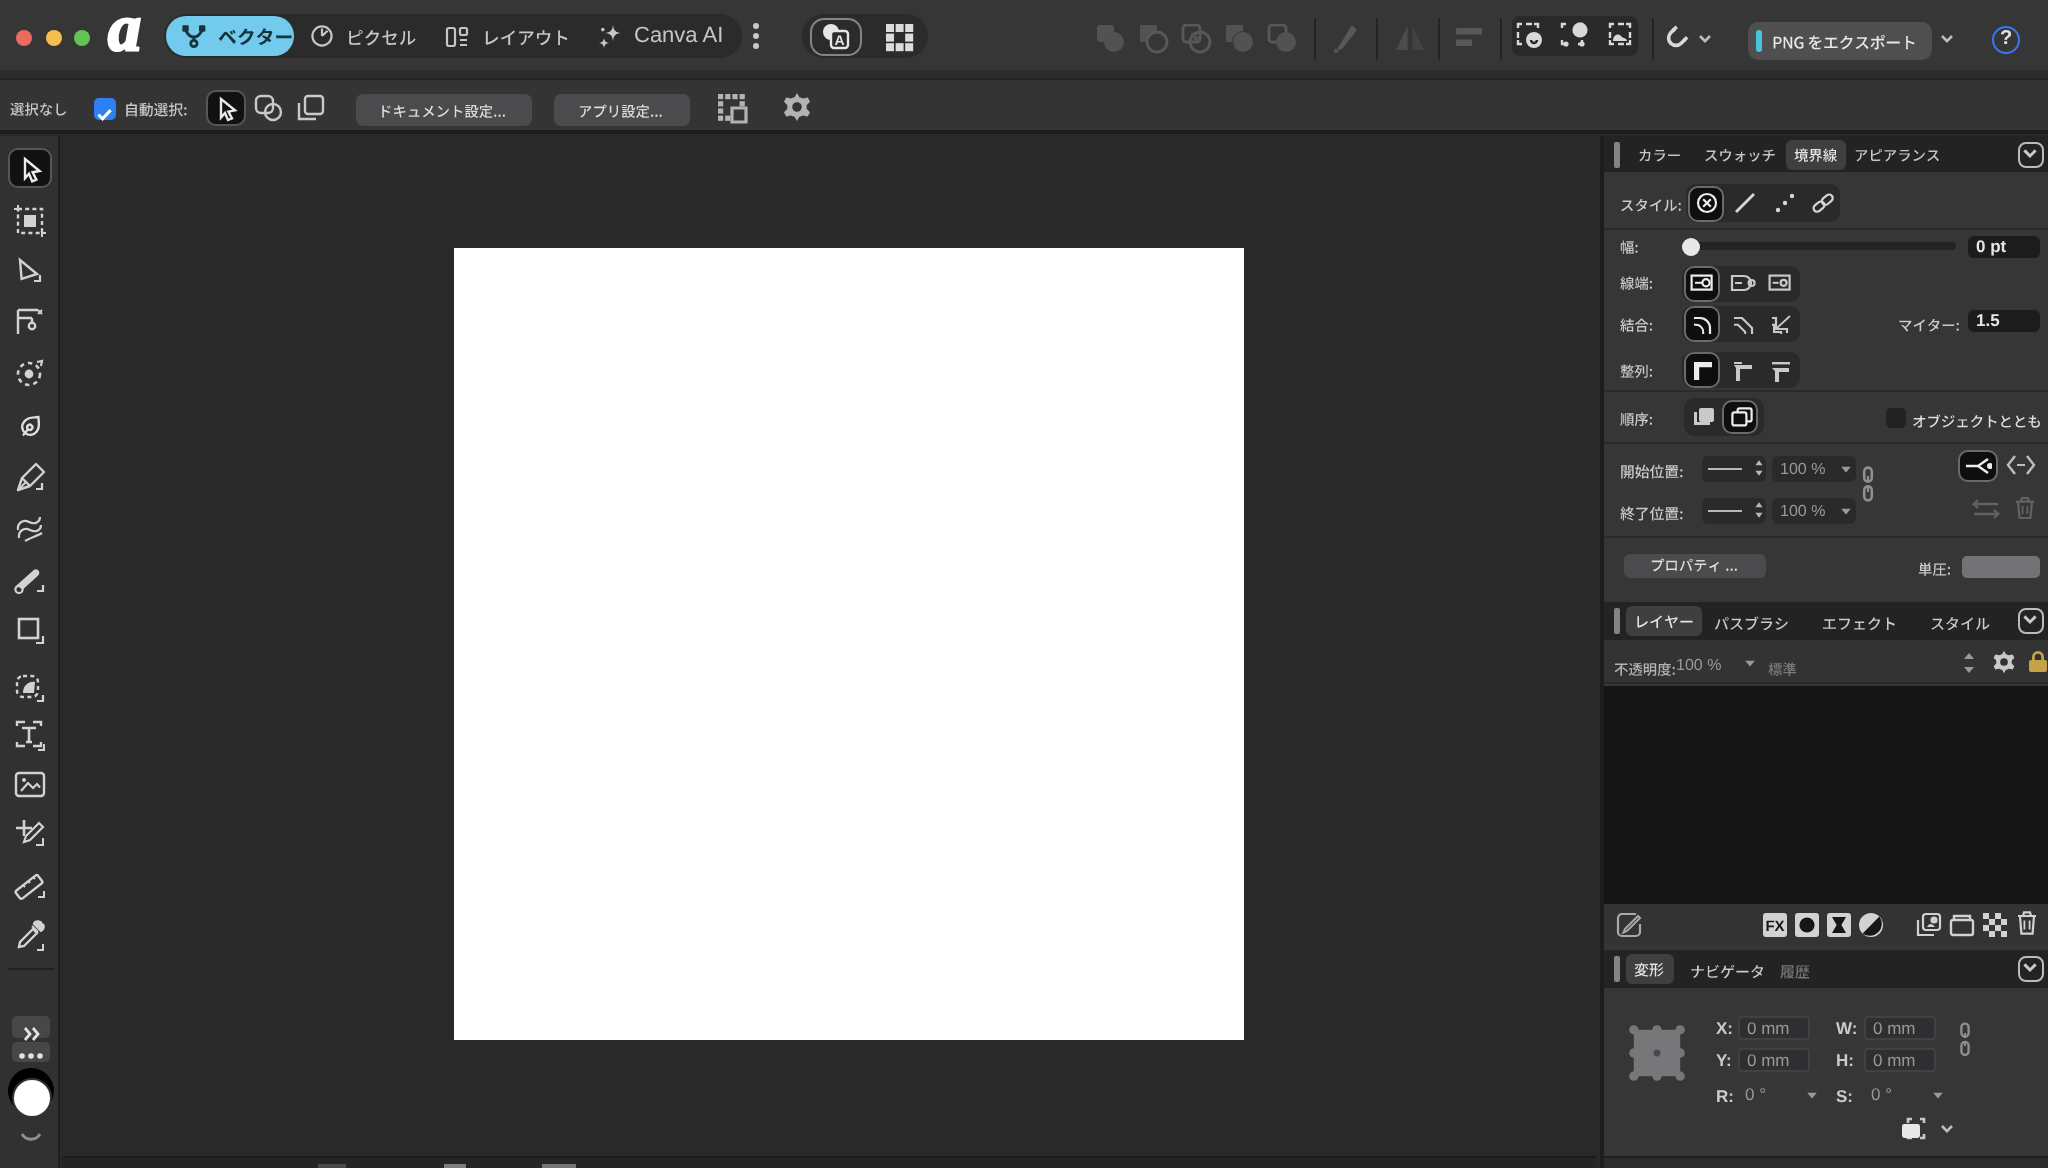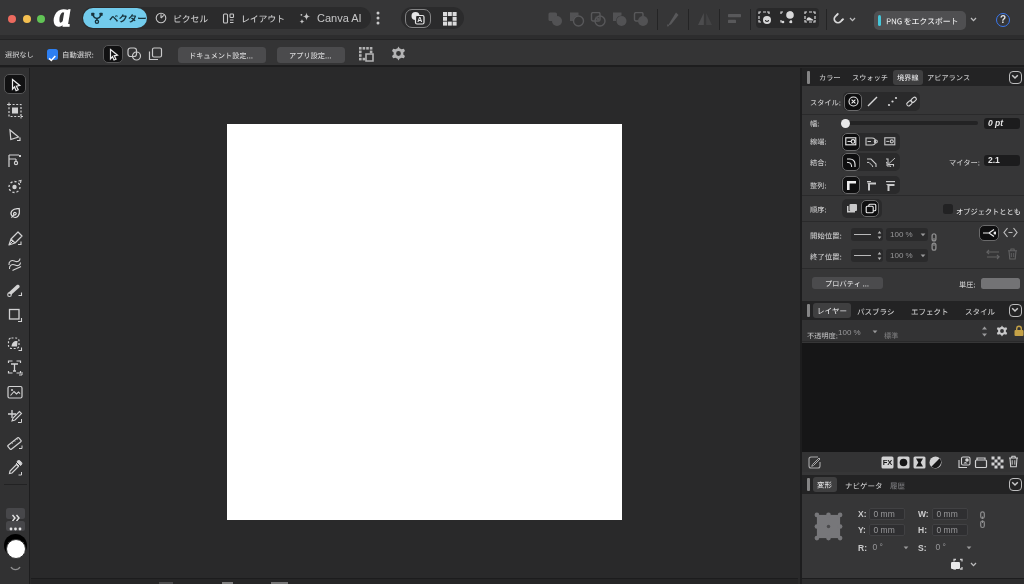--- a/index.html
+++ b/index.html
@@ -425,21 +425,21 @@
             <rect x="6.2" y="4.8" width="6" height="3.6" rx="1.8"></rect>
           </g>
       </svg>
       <div class="hr" style="top:27.8px;"></div>
 
       <div class="rowlbl" style="left:8px; top:32px;"><svg style="" width="9.8" height="10.4" viewBox="0 0 9.8 10.4">
             <path d="M3.1 2.6V3.2H6.9V2.6ZM4.1 4.1H5.9V4.8H4.1ZM3.5 3.6V5.4H6.5V3.6ZM0.4 3.6V7.5H0.9V4.2H1.4V9.0H1.9V4.2H2.4V6.7C2.4 6.8 2.4 6.8 2.3 6.8C2.3 6.8 2.2 6.8 2.0 6.8C2.1 7.0 2.2 7.2 2.2 7.4C2.4 7.4 2.6 7.4 2.7 7.3C2.9 7.2 2.9 7.0 2.9 6.8V3.6H1.9V2.3H1.4V3.6ZM3.8 7.5H4.6V8.2H3.8ZM6.2 7.5V8.2H5.2V7.5ZM3.8 7.0V6.4H4.6V7.0ZM6.2 7.0H5.2V6.4H6.2ZM3.1 5.8V8.9H3.8V8.7H6.2V8.9H6.8V5.8Z M8.3 5.6C8.6 5.6 8.8 5.4 8.8 5.0C8.8 4.7 8.6 4.4 8.3 4.4C8.0 4.4 7.7 4.7 7.7 5.0C7.7 5.4 8.0 5.6 8.3 5.6ZM8.3 8.5C8.6 8.5 8.8 8.2 8.8 7.9C8.8 7.5 8.6 7.3 8.3 7.3C8.0 7.3 7.7 7.5 7.7 7.9C7.7 8.2 8.0 8.5 8.3 8.5Z" fill="#cbcbcc"></path>
           </svg></div>
       <div style="position:absolute; left:43px; top:35px; width:133px; height:4px; background:#232324; border-radius:2px;"></div>
       <div style="position:absolute; left:39px; top:32.5px; width:9px; height:9px; background:#e8e8e9; border-radius:50%;"></div>
-      <div class="dinput" style="left:182px; top:31.5px; width:36px; height:11.5px; line-height:11.5px; padding-left:4px;font-style:italic;">0 pt</div>
+      <div class="dinput" style="left:182px; top:31.5px; width:36px; height:11.5px; line-height:11.5px; padding-left:4px;">0 pt</div>
 
       <div class="rowlbl" style="left:8px; top:50px;"><svg style="" width="17.0" height="10.4" viewBox="0 0 17.0 10.4">
             <path d="M3.8 4.6H6.0V5.1H3.8ZM3.8 3.5H6.0V4.1H3.8ZM2.1 6.6C2.3 7.0 2.4 7.5 2.4 7.8L3.0 7.7C2.9 7.3 2.8 6.8 2.6 6.4ZM0.6 6.4C0.5 7.1 0.4 7.7 0.2 8.1C0.3 8.2 0.5 8.3 0.7 8.4C0.9 7.9 1.0 7.2 1.1 6.5ZM3.2 3.0V5.6H4.6V8.3C4.6 8.3 4.6 8.4 4.5 8.4C4.4 8.4 4.1 8.4 3.8 8.4C3.9 8.5 4.0 8.8 4.0 9.0C4.4 9.0 4.7 8.9 4.9 8.8C5.2 8.8 5.2 8.6 5.2 8.3V7.1C5.5 7.7 6.0 8.3 6.7 8.7C6.7 8.5 6.9 8.2 7.1 8.1C6.5 7.9 6.2 7.5 5.9 7.1C6.2 6.9 6.6 6.6 6.9 6.3L6.4 5.9C6.2 6.1 5.9 6.4 5.6 6.7C5.4 6.4 5.3 6.0 5.2 5.7V5.6H6.6V3.0H5.0C5.1 2.8 5.3 2.6 5.4 2.4L4.6 2.3C4.5 2.5 4.4 2.8 4.3 3.0ZM2.9 6.2V6.7H3.8C3.5 7.4 3.1 7.9 2.6 8.2C2.7 8.3 2.9 8.5 3.0 8.7C3.7 8.2 4.3 7.5 4.5 6.3L4.1 6.2L4.0 6.2ZM0.2 5.5 0.3 6.0 1.3 6.0V9.0H1.9V5.9L2.4 5.9C2.5 6.1 2.5 6.2 2.5 6.3L3.1 6.1C3.0 5.7 2.7 5.1 2.4 4.6L1.9 4.8C2.0 5.0 2.1 5.1 2.2 5.3L1.3 5.4C1.8 4.8 2.3 4.0 2.7 3.4L2.2 3.1C2.0 3.5 1.7 3.9 1.4 4.4C1.4 4.2 1.2 4.1 1.1 4.0C1.4 3.6 1.7 3.0 2.0 2.5L1.4 2.3C1.2 2.7 1.0 3.2 0.8 3.6L0.6 3.4L0.2 3.9C0.5 4.2 0.9 4.6 1.1 4.9C1.0 5.1 0.8 5.3 0.7 5.4Z M7.7 4.6C7.8 5.3 7.9 6.3 7.9 6.9L8.5 6.8C8.5 6.2 8.3 5.3 8.2 4.5ZM10.1 6.1V8.9H10.7V6.6H11.2V8.9H11.8V6.6H12.3V8.9H12.8V6.6H13.4V8.3C13.4 8.4 13.4 8.4 13.3 8.4C13.2 8.4 13.1 8.4 12.9 8.4C13.0 8.6 13.1 8.8 13.1 9.0C13.4 9.0 13.6 9.0 13.8 8.9C13.9 8.8 14.0 8.6 14.0 8.3V6.1H12.1L12.4 5.5H14.1V4.9H9.9V5.5H11.6C11.6 5.7 11.5 5.9 11.5 6.1ZM10.2 2.6V4.4H13.9V2.6H13.2V3.8H12.3V2.3H11.7V3.8H10.8V2.6ZM8.4 2.4V3.7H7.5V4.3H9.8V3.7H9.0V2.4ZM9.1 4.5C9.0 5.3 8.9 6.4 8.7 7.0L8.9 7.1C8.4 7.2 7.8 7.3 7.4 7.4L7.6 8.1C8.3 7.9 9.2 7.7 10.0 7.5L10.0 6.9L9.3 7.0C9.4 6.4 9.6 5.4 9.7 4.6Z M15.5 5.6C15.8 5.6 16.0 5.4 16.0 5.0C16.0 4.7 15.8 4.4 15.5 4.4C15.2 4.4 14.9 4.7 14.9 5.0C14.9 5.4 15.2 5.6 15.5 5.6ZM15.5 8.5C15.8 8.5 16.0 8.2 16.0 7.9C16.0 7.5 15.8 7.3 15.5 7.3C15.2 7.3 14.9 7.5 14.9 7.9C14.9 8.2 15.2 8.5 15.5 8.5Z" fill="#cbcbcc"></path>
           </svg></div>
       <div class="grp" style="left:39px; top:46.5px; width:59px; height:18.5px;"></div>
       <div class="gsel" style="left:40px; top:47px; width:18px; height:17.5px;"></div>
       <svg style="position:absolute; left:43px; top:51px;" width="12" height="9" viewBox="0 0 12 9" fill="none" stroke="#ededee" stroke-width="1.1">
           <rect x="0.8" y="0.8" width="10" height="7"></rect>
           <circle cx="8" cy="4.4" r="1.8"></circle>
           <path d="M2.5 4.4 h3.5" stroke-width="1"></path>
@@ -469,21 +469,21 @@
           <path d="M1 5.4 h2 l3.6 3.6 v1" stroke-width="1"></path>
         </svg>
       <svg style="position:absolute; left:83px; top:70.5px;" width="11" height="11" viewBox="0 0 11 11" fill="none" stroke="#c9c9ca" stroke-width="1.1">
           <path d="M1 2 h2 v5.5 h5.5 v2"></path>
           <path d="M1 5.4 h1 v3.6 h3.6 v1" stroke-width="1"></path>
           <path d="M3.5 7 l6.5 -6" stroke-width="0.9"></path>
         </svg>
       <div class="rowlbl" style="left:147px; top:71px;"><svg style="" width="31.4" height="10.4" viewBox="0 0 31.4 10.4">
             <path d="M3.2 7.2C3.7 7.7 4.2 8.4 4.5 8.7L5.2 8.2C4.9 7.9 4.4 7.4 4.0 6.9C5.1 6.1 6.0 4.9 6.6 4.1C6.6 4.0 6.7 3.9 6.8 3.8L6.2 3.3C6.1 3.4 5.9 3.4 5.6 3.4C4.9 3.4 1.9 3.4 1.5 3.4C1.2 3.4 0.9 3.4 0.7 3.3V4.1C0.8 4.1 1.2 4.1 1.5 4.1C2.0 4.1 4.9 4.1 5.5 4.1C5.2 4.7 4.4 5.7 3.5 6.4C3.0 6.0 2.4 5.6 2.2 5.3L1.6 5.8C2.0 6.1 2.8 6.8 3.2 7.2Z M7.7 5.7 8.1 6.4C9.1 6.1 10.0 5.7 10.8 5.3V7.8C10.8 8.1 10.7 8.5 10.7 8.6H11.6C11.6 8.5 11.6 8.1 11.6 7.8V4.8C12.3 4.3 12.9 3.8 13.5 3.2L12.9 2.6C12.4 3.2 11.6 3.9 10.9 4.3C10.1 4.8 9.0 5.3 7.7 5.7Z M18.4 2.7 17.5 2.4C17.5 2.6 17.4 2.9 17.3 3.1C16.9 3.7 16.2 4.8 15.0 5.5L15.6 6.0C16.3 5.5 17.0 4.8 17.5 4.1H19.7C19.6 4.6 19.3 5.3 18.8 5.9C18.4 5.6 17.9 5.3 17.4 5.0L16.9 5.5C17.4 5.8 17.9 6.1 18.4 6.5C17.7 7.2 16.9 7.8 15.6 8.2L16.3 8.7C17.5 8.3 18.3 7.7 19.0 7.0C19.3 7.2 19.5 7.4 19.7 7.6L20.3 7.0C20.1 6.8 19.8 6.6 19.5 6.4C20.0 5.6 20.4 4.8 20.6 4.2C20.6 4.0 20.7 3.9 20.8 3.7L20.2 3.4C20.0 3.4 19.8 3.5 19.6 3.5H17.9L18.0 3.3C18.1 3.2 18.2 2.9 18.4 2.7Z M22.3 5.1V6.0C22.5 6.0 23.0 6.0 23.4 6.0C24.0 6.0 26.7 6.0 27.3 6.0C27.6 6.0 27.9 6.0 28.1 6.0V5.1C27.9 5.2 27.6 5.2 27.3 5.2C26.7 5.2 24.0 5.2 23.4 5.2C23.0 5.2 22.5 5.2 22.3 5.1Z M29.9 5.6C30.2 5.6 30.4 5.4 30.4 5.0C30.4 4.7 30.2 4.4 29.9 4.4C29.6 4.4 29.3 4.7 29.3 5.0C29.3 5.4 29.6 5.6 29.9 5.6ZM29.9 8.5C30.2 8.5 30.4 8.2 30.4 7.9C30.4 7.5 30.2 7.3 29.9 7.3C29.6 7.3 29.3 7.5 29.3 7.9C29.3 8.2 29.6 8.5 29.9 8.5Z" fill="#cbcbcc"></path>
           </svg></div>
-      <div class="dinput" style="left:182px; top:68.5px; width:36px; height:11.5px; line-height:11.5px; padding-left:4px;">2.1</div>
+      <div class="dinput" style="left:182px; top:68.5px; width:36px; height:11.5px; line-height:11.5px; padding-left:4px;">1.5</div>
 
       <div class="rowlbl" style="left:8px; top:94px;"><svg style="" width="17.0" height="10.4" viewBox="0 0 17.0 10.4">
             <path d="M1.5 7.1V8.3H0.3V8.8H6.9V8.3H3.9V7.8H5.9V7.3H3.9V6.8H6.4V6.2H0.8V6.8H3.3V8.3H2.1V7.1ZM4.6 2.3C4.4 3.0 4.0 3.6 3.6 4.0V3.5H2.4V3.2H3.7V2.7H2.4V2.3H1.8V2.7H0.4V3.2H1.8V3.5H0.6V4.8H1.5C1.2 5.2 0.7 5.5 0.3 5.7C0.4 5.8 0.6 6.0 0.7 6.1C1.0 5.9 1.4 5.6 1.8 5.2V6.1H2.4V5.2C2.7 5.4 3.1 5.7 3.3 5.8L3.6 5.4C3.4 5.3 2.8 5.0 2.5 4.8H3.6V4.1C3.7 4.2 3.9 4.4 4.0 4.5C4.1 4.4 4.2 4.3 4.3 4.1C4.5 4.4 4.7 4.7 4.9 4.9C4.5 5.2 4.0 5.5 3.5 5.6C3.6 5.7 3.8 6.0 3.9 6.1C4.4 5.9 4.9 5.7 5.3 5.3C5.6 5.7 6.1 5.9 6.6 6.1C6.7 6.0 6.9 5.7 7.0 5.6C6.5 5.4 6.0 5.2 5.7 4.9C6.0 4.6 6.2 4.1 6.4 3.6H6.9V3.1H4.9C5.0 2.9 5.1 2.6 5.2 2.4ZM1.1 3.9H1.8V4.4H1.1ZM2.4 3.9H3.0V4.4H2.4ZM4.7 3.6H5.7C5.6 3.9 5.5 4.3 5.3 4.5C5.0 4.2 4.8 3.9 4.7 3.6Z M11.4 3.1V7.0H12.1V3.1ZM13.2 2.4V8.1C13.2 8.2 13.1 8.3 13.0 8.3C12.8 8.3 12.4 8.3 11.9 8.3C12.0 8.5 12.1 8.8 12.2 9.0C12.8 9.0 13.2 8.9 13.5 8.8C13.7 8.7 13.8 8.5 13.8 8.1V2.4ZM10.2 4.8C10.1 5.3 10.0 5.8 9.8 6.2C9.5 6.0 9.0 5.7 8.6 5.5C8.8 5.3 8.9 5.0 9.0 4.8ZM7.6 2.6V3.3H8.8C8.6 4.3 8.1 5.4 7.3 6.1C7.5 6.2 7.7 6.4 7.8 6.6C8.0 6.4 8.2 6.2 8.3 6.0C8.7 6.2 9.2 6.6 9.5 6.8C9.1 7.6 8.5 8.1 7.8 8.5C7.9 8.6 8.2 8.8 8.3 9.0C9.6 8.2 10.6 6.7 11.0 4.3L10.6 4.2L10.5 4.2H9.2C9.3 3.9 9.4 3.6 9.5 3.3H11.2V2.6Z M15.5 5.6C15.8 5.6 16.0 5.4 16.0 5.0C16.0 4.7 15.8 4.4 15.5 4.4C15.2 4.4 14.9 4.7 14.9 5.0C14.9 5.4 15.2 5.6 15.5 5.6ZM15.5 8.5C15.8 8.5 16.0 8.2 16.0 7.9C16.0 7.5 15.8 7.3 15.5 7.3C15.2 7.3 14.9 7.5 14.9 7.9C14.9 8.2 15.2 8.5 15.5 8.5Z" fill="#cbcbcc"></path>
           </svg></div>
       <div class="grp" style="left:39px; top:89.5px; width:59px; height:18.5px;"></div>
       <div class="gsel" style="left:40px; top:90px; width:18px; height:17.5px;"></div>
       <svg style="position:absolute; left:44px; top:93.5px;" width="11" height="11" viewBox="0 0 11 11" fill="#ededee">
           <path d="M1 1 h9 v2.6 h-6.4 v6.4 h-2.6 Z"></path>
         </svg>
       <svg style="position:absolute; left:64px; top:93.5px;" width="11" height="11" viewBox="0 0 11 11" fill="#c9c9ca">

